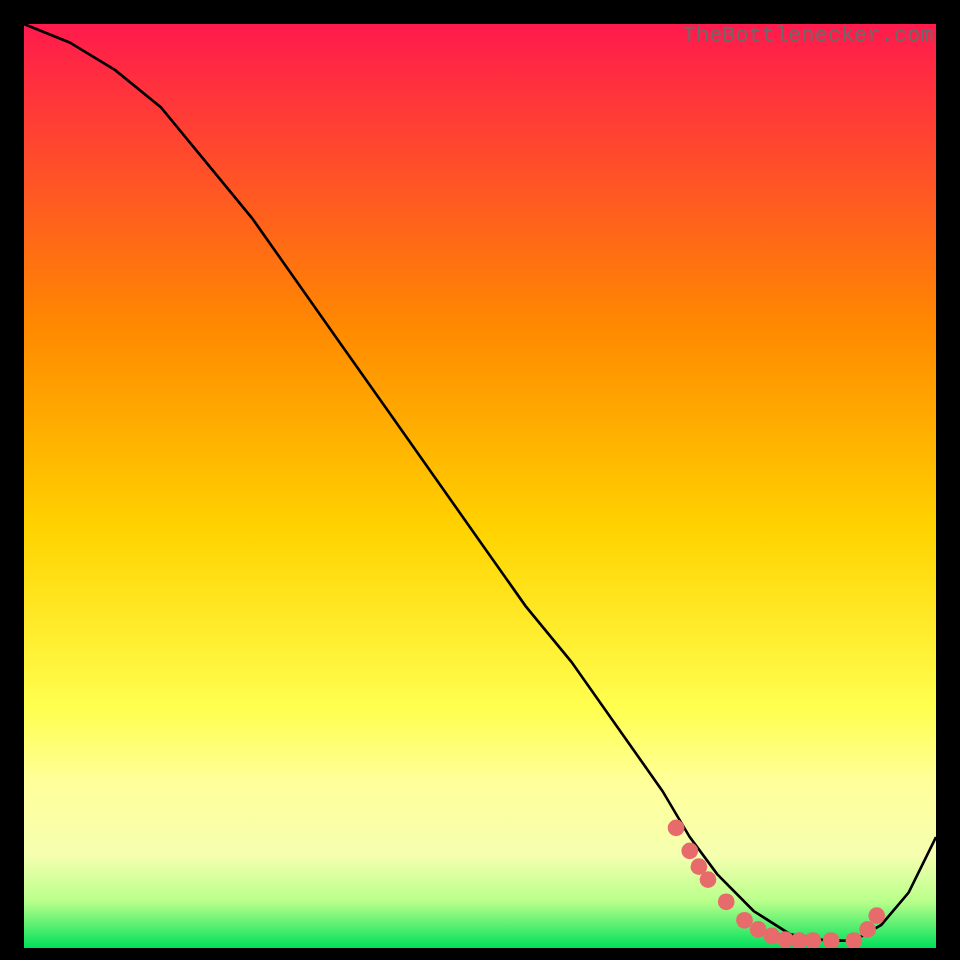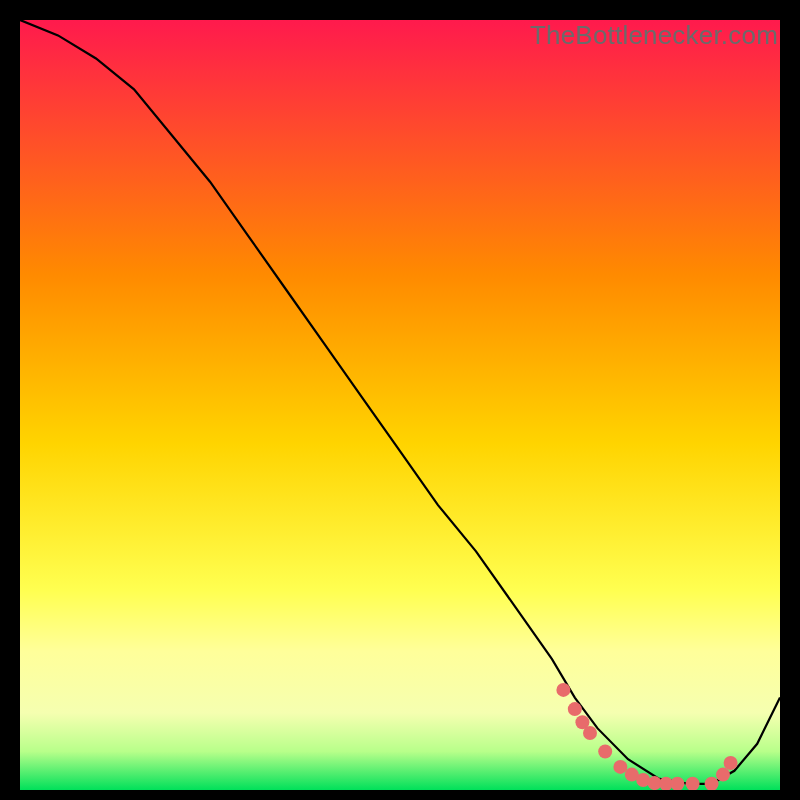--- a/index.html
+++ b/index.html
@@ -17,24 +17,25 @@
     top: 20px;
     width: 760px;
     height: 770px;
     background: #000;
   }
   .watermark {
     position: absolute;
     top: 0px;
     right: 2px;
     color: #6b6b6b;
-    font-size: 26px;
+    font-size: 18px;
     font-weight: 500;
     letter-spacing: 0.2px;
     z-index: 5;
+    font-family: Liberation Mono, monospace;
   }
   .plot {
     position: absolute;
     left: 0;
     top: 0;
     width: 760px;
     height: 770px;
   }
   svg { display: block; }
 </style>

